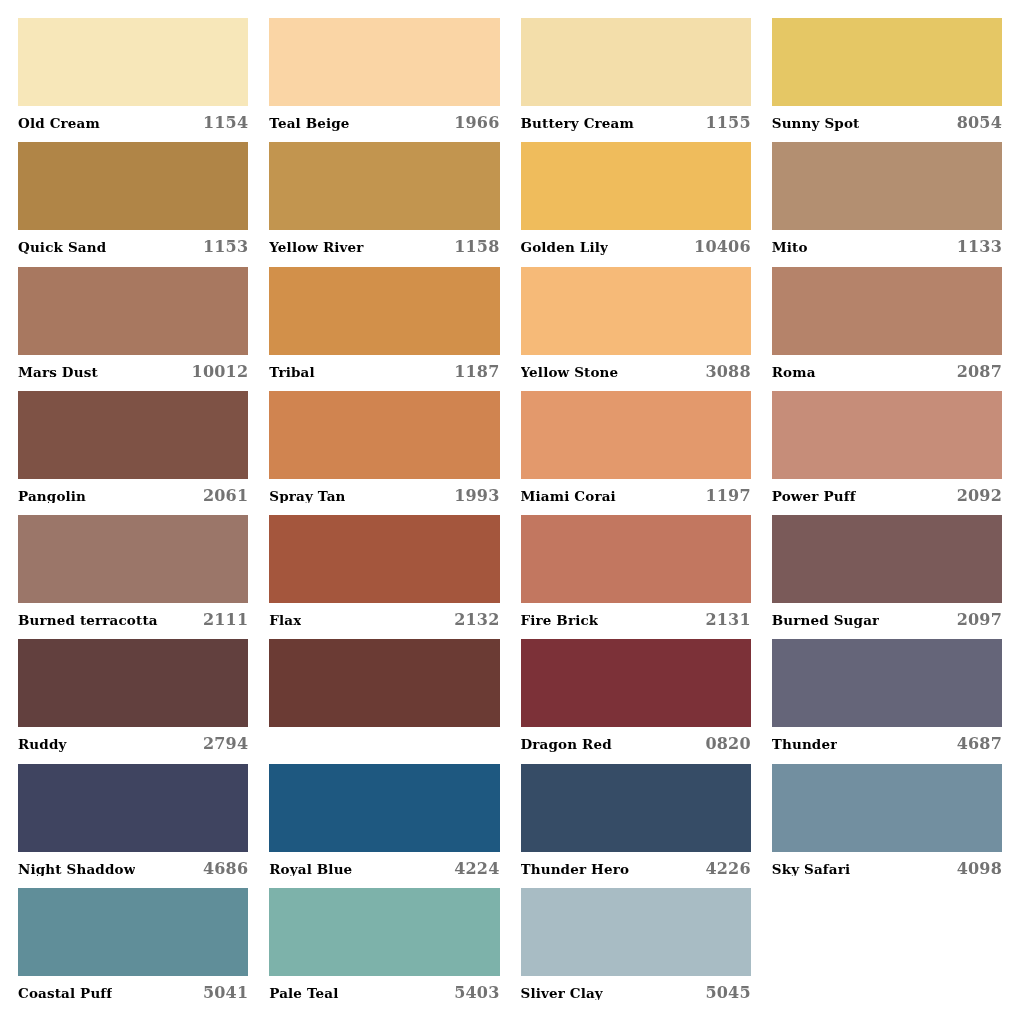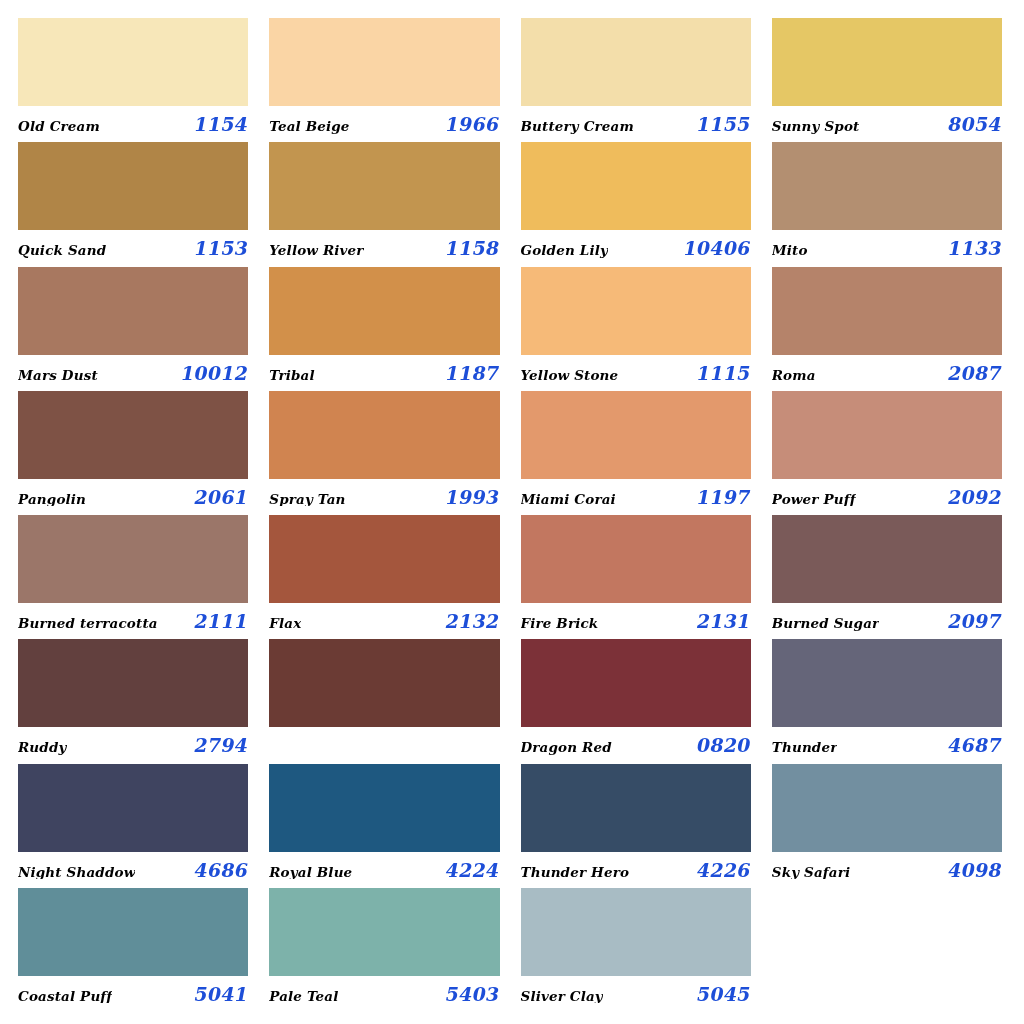--- a/index.html
+++ b/index.html
@@ -24,21 +24,20 @@
     grid-template-rows: repeat(8, 1fr);
     column-gap: 21px;
     row-gap: 0px;
     align-content: stretch;
   }
   .swatch-cell {
     display: flex;
     flex-direction: column;
     justify-content: flex-start;
     min-width: 0;
-    font-style: italic;
   }
   .swatch-chip {
     width: 100%;
     height: 88px;
     display: block;
     border: 0;
   }
   .swatch-caption {
     display: flex;
     flex-direction: row;
@@ -52,23 +51,23 @@
     font-size: 13.5px;
     font-weight: bold;
     color: #000000;
     letter-spacing: 0.15px;
     white-space: nowrap;
     overflow: hidden;
     text-overflow: clip;
     line-height: 1;
   }
   .swatch-code {
-    font-size: 19px;
+    font-size: 16px;
     font-weight: bold;
-    color: #1d4ed8;
+    color: #737373;
     letter-spacing: 0.2px;
     white-space: nowrap;
     line-height: 1;
     flex: 0 0 auto;
   }
 </style>
 </head>
 <body>
 
 <main id="swatch-grid" style="background: rgb(255, 255, 255);">
@@ -139,21 +138,21 @@
       <div class="swatch-chip" style="background-color: rgb(210, 144, 74);"></div>
       <div class="swatch-caption">
         <span class="swatch-name">Tribal</span>
         <span class="swatch-code">1187</span>
       </div>
     </div>
     <div class="swatch-cell">
       <div class="swatch-chip" style="background-color: rgb(246, 186, 120);"></div>
       <div class="swatch-caption">
         <span class="swatch-name">Yellow Stone</span>
-        <span class="swatch-code">1115</span>
+        <span class="swatch-code">3088</span>
       </div>
     </div>
     <div class="swatch-cell">
       <div class="swatch-chip" style="background-color: rgb(181, 131, 106);"></div>
       <div class="swatch-caption">
         <span class="swatch-name">Roma</span>
         <span class="swatch-code">2087</span>
       </div>
     </div>
     <div class="swatch-cell">

